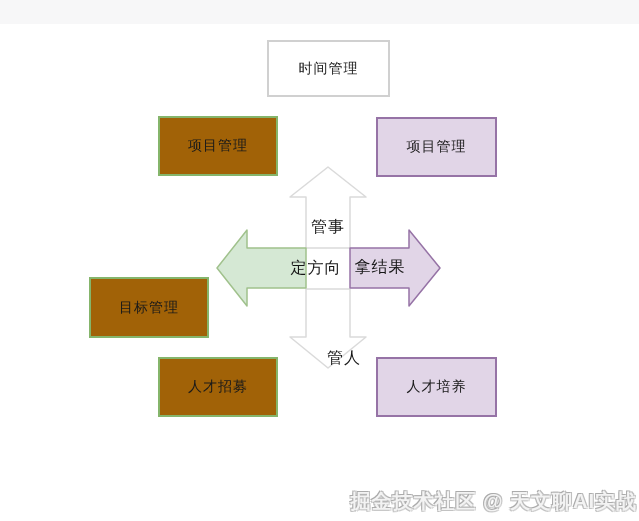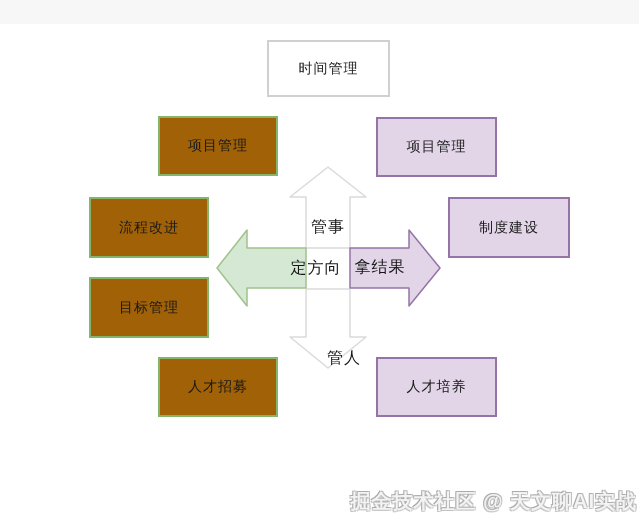--- a/index.html
+++ b/index.html
@@ -80,25 +80,23 @@
 
     <polygon stroke="#9673a6" stroke-width="1.5" stroke-linejoin="round" points="440,268 409,230 409,248 350,248 350,288 409,288 409,306" fill="#e1d5e7"></polygon>
   </svg>
 
   <div class="node plain" style="left:267px; top:40px;  width:123px; height:57px;">时间管理</div>
 
   <div class="node green" style="left:158px; top:116px; width:120px; height:60px;">项目管理</div>
 
   <div class="node purple" style="left:376px; top:117px; width:121px; height:60px;">项目管理</div>
 
-  <div class="node green" style="left:89px;  top:197px; width:120px; height:61px;">流程改进</div>
 
   <div class="node green" style="left:89px;  top:277px; width:120px; height:61px;">目标管理</div>
 
-  <div class="node purple" style="left:448px; top:197px; width:122px; height:61px;">制度建设</div>
 
 
   <div class="node purple" style="left:376px; top:357px; width:121px; height:60px;">人才培养</div>
 
   <div class="node green" style="left:158px; top:357px; width:120px; height:60px;">人才招募</div>
 
 
   <span class="arrow-label" style="left:328px; top:227px;">管事</span>
 
   <span class="arrow-label" style="left:344px; top:310px;margin-top:48px;">管人</span>

